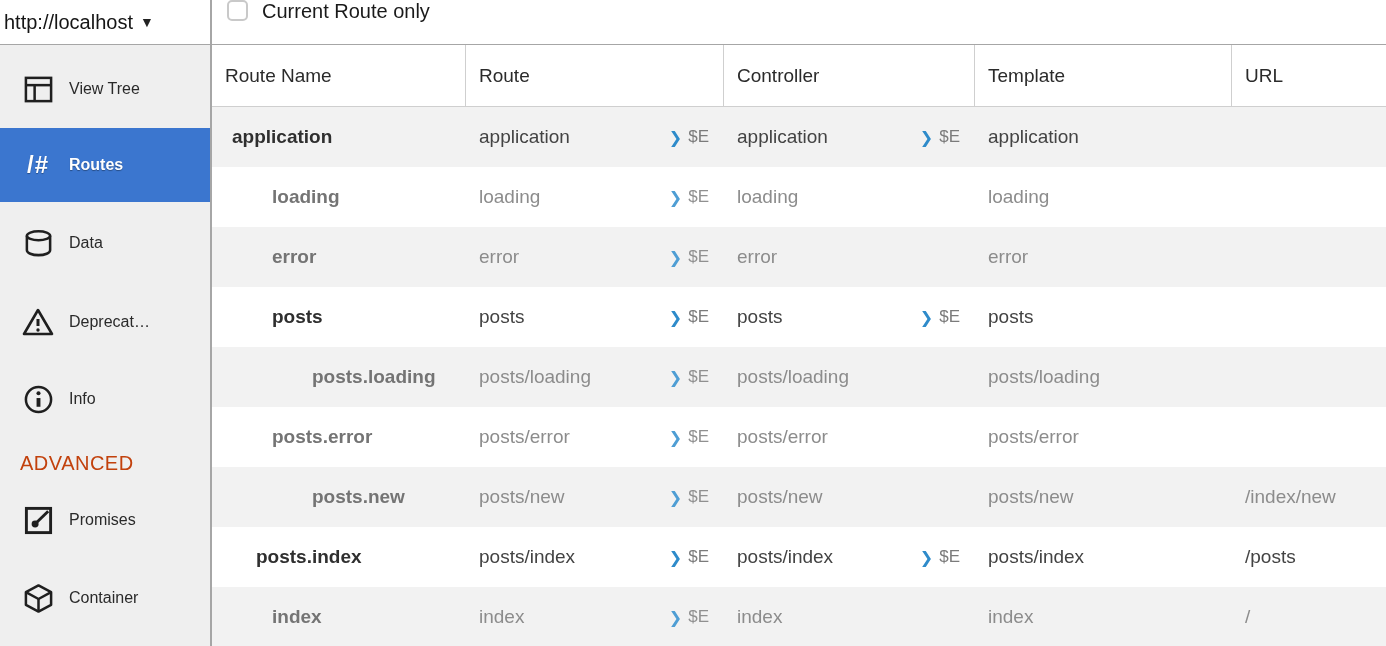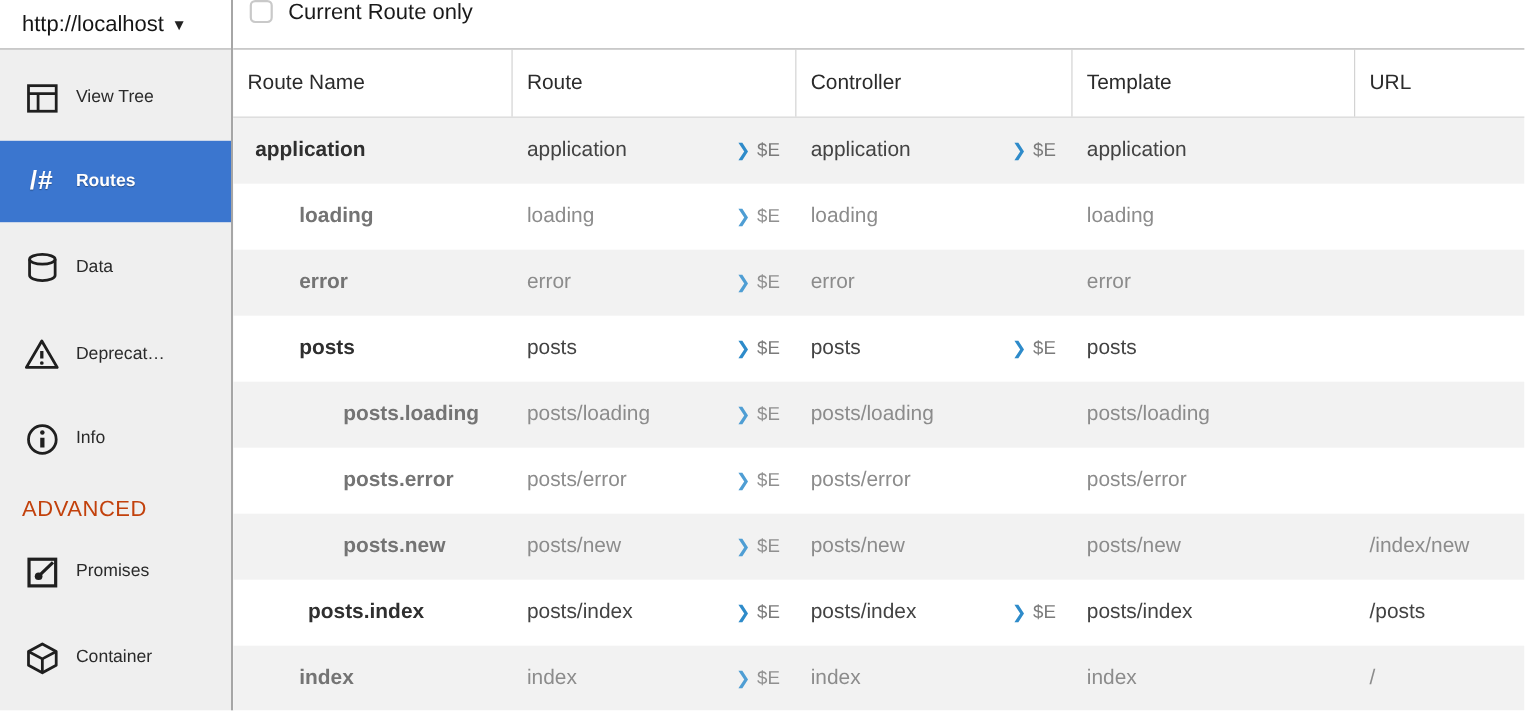--- a/index.html
+++ b/index.html
@@ -4,21 +4,21 @@
 <style>
   * { margin:0; padding:0; box-sizing:border-box; }
   html,body { width:1386px; height:646px; overflow:hidden; background:#fff;
     font-family:"Liberation Sans","DejaVu Sans",sans-serif; }
   #app { position:relative; width:1386px; height:646px; display:flex; }
 
   
   #left-col { width:212px; height:646px; border-right:2px solid #a6a6a6;
     display:flex; flex-direction:column; background:#efefef; }
   #url-bar { height:45px; background:#fff; border-bottom:1px solid #a6a6a6;
-    display:flex; align-items:center; padding-left:20px; cursor:default; }
+    display:flex; align-items:center; padding-left:4px; cursor:default; }
   #url-bar .url-label { font-size:20px; color:#151515; }
   #url-bar .caret { font-size:14px; color:#222; margin-left:7px; }
 
   #sidebar { position:relative; flex:1; }
   .sb-item { position:absolute; left:0; right:0; height:62px;
     display:flex; align-items:center; padding-left:20px; cursor:default; }
   .sb-item .icon-box { width:36px; height:36px; display:flex; align-items:center;
     justify-content:center; flex:none; }
   .sb-item .sb-label { margin-left:13px; font-size:16px; color:#2a2a2a; }
   .sb-item.active { background:#3b76cf; }
@@ -296,21 +296,21 @@
     </div>
     <div class="cell plain-cell">
       <span class="val">posts/loading</span>
     </div>
     <div class="cell plain-cell">
       <span class="val"></span>
     </div>
   </div>
 
   <div class="row grid-cols plain dim">
-    <div class="cell name-cell" style="padding-left: 60px; margin-left: 40px;">
+    <div class="cell name-cell" style="padding-left: 60px;">
       <span class="name">posts.error</span>
     </div>
     <div class="cell val-cell">
       <span class="val">posts/error</span>
       <span class="inspect">
         <span class="arrow">❯</span>
         <span class="se">$E</span>
       </span>
     </div>
     <div class="cell val-cell">
@@ -348,21 +348,21 @@
     </div>
     <div class="cell plain-cell">
       <span class="val">posts/new</span>
     </div>
     <div class="cell plain-cell">
       <span class="val">/index/new</span>
     </div>
   </div>
 
   <div class="row grid-cols plain active">
-    <div class="cell name-cell" style="padding-left: 68px;">
+    <div class="cell name-cell" style="padding-left: 44px;">
       <span class="name">posts.index</span>
     </div>
     <div class="cell val-cell">
       <span class="val">posts/index</span>
       <span class="inspect">
         <span class="arrow">❯</span>
         <span class="se">$E</span>
       </span>
     </div>
     <div class="cell val-cell">

